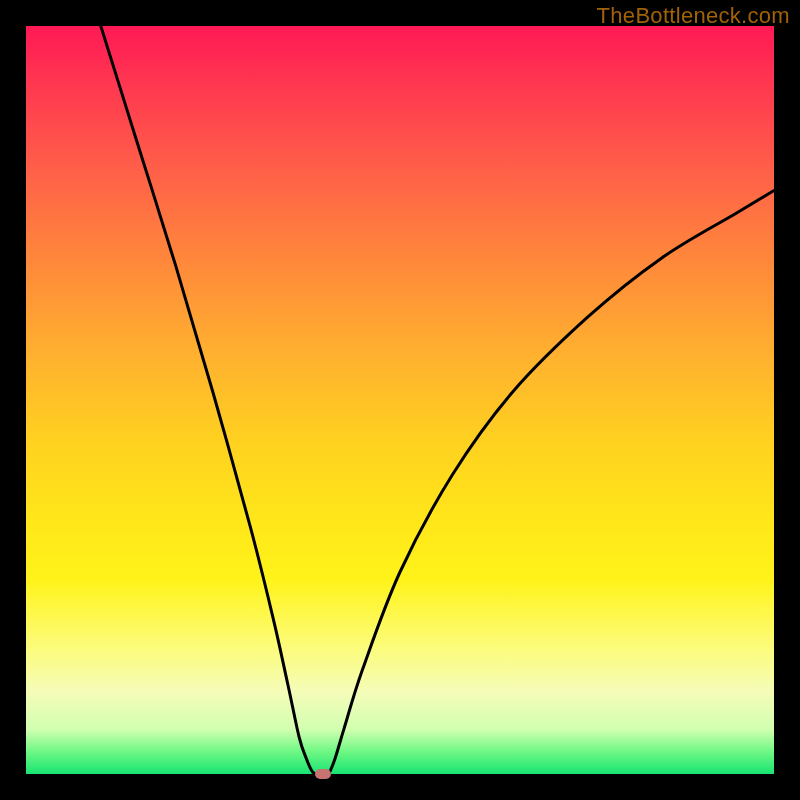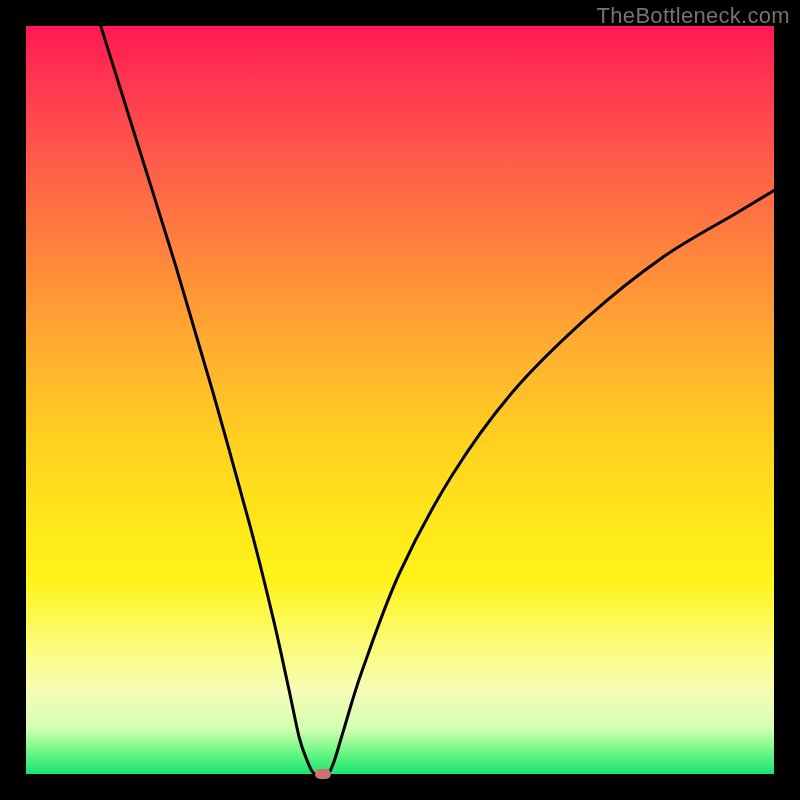--- a/index.html
+++ b/index.html
@@ -38,21 +38,21 @@
       #f5fcb8 89%,
       #d2ffb0 94%,
       #6ff784 97%,
       #18e472 100%
     );
   }
   .watermark {
     position: absolute;
     top: 3px;
     right: 10px;
-    color: #737373;
+    color: #a16207;
     font-size: 22px;
     letter-spacing: 0.3px;
     user-select: none;
   }
   svg.curve {
     position: absolute;
     left: 0;
     top: 0;
     width: 748px;
     height: 748px;

